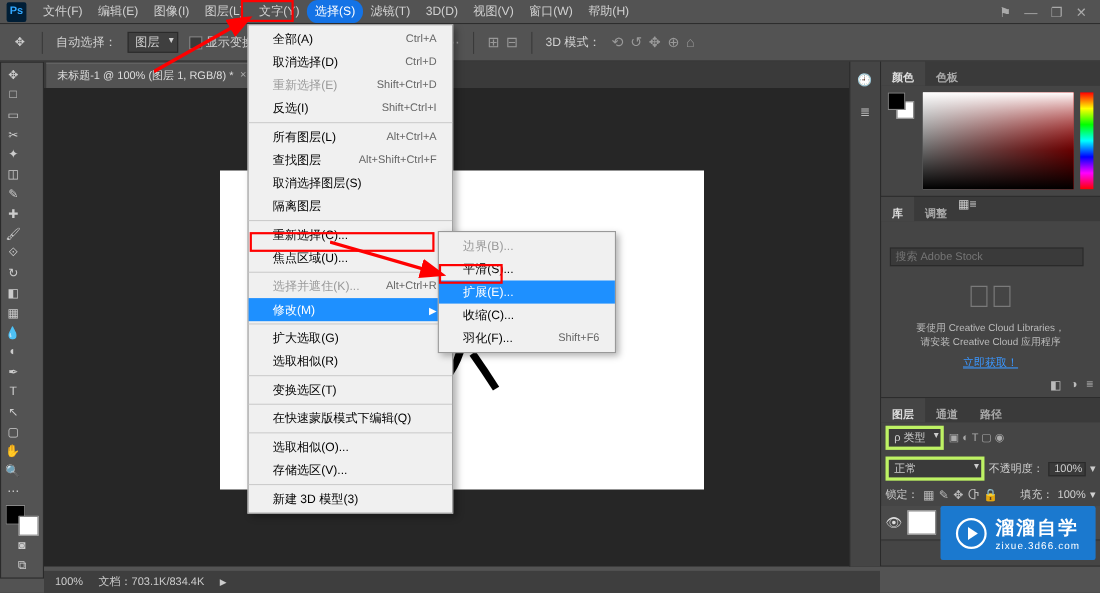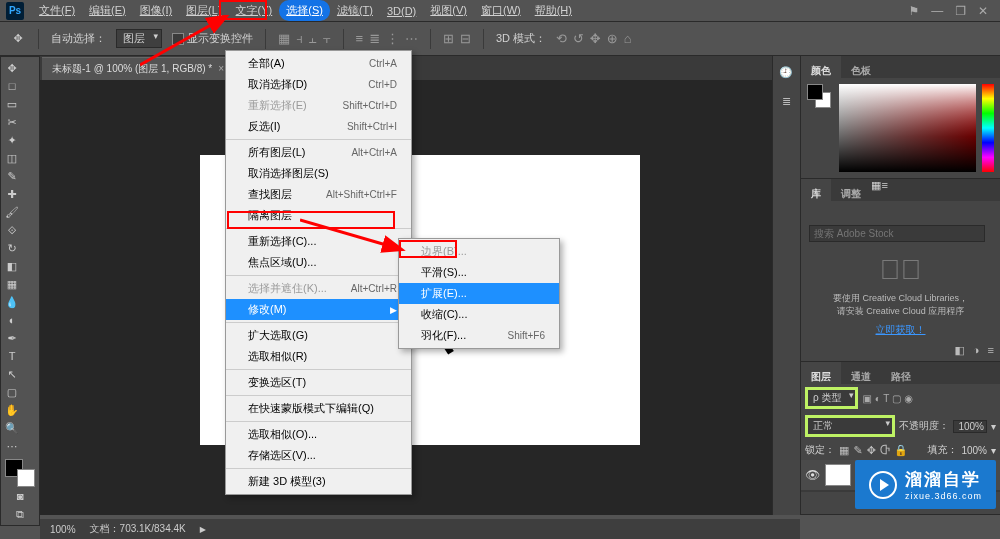--- a/index.html
+++ b/index.html
@@ -1,21 +1,21 @@
 <!DOCTYPE html>
 <html><head>
 <meta charset="utf-8">
 <style>
 * { margin:0; padding:0; box-sizing:border-box; font-family:"Microsoft YaHei",Tahoma,sans-serif; }
 body { background:#535353; width:1000px; height:539px; overflow:hidden; position:relative; color:#d1d1d1; font-size:11px; }
 
 
 .menubar { height:22px; background:#535353; display:flex; align-items:center; padding:0 6px; border-bottom:1px solid #2a2a2a;}
 .ps-logo { width:18px; height:18px; background:#001e36; color:#31a8ff; font-weight:bold; display:flex; align-items:center; justify-content:center; font-size:10px; border-radius:2px; margin-right:8px;}
-.menubar .mi { padding:3px 7px; cursor:default;text-decoration:underline; }
+.menubar .mi { padding:3px 7px; cursor:default; }
 .menubar .mi.active { background:#1473e6; color:#fff;border-radius:10px; }
 .menubar .winctrl { margin-left:auto; display:flex; gap:12px; color:#aaa; padding-right:6px;}
 .menubar .winctrl span{font-size:12px;}
 
 
 .optbar { height:34px; background:#535353; border-bottom:1px solid #2a2a2a; display:flex; align-items:center; gap:10px; padding:0 10px;}
 .optbar .ico { width:16px; height:16px; display:inline-flex; align-items:center; justify-content:center; color:#ccc;}
 .optbar .dd { background:#3f3f3f; border:1px solid #2a2a2a; padding:1px 16px 1px 6px; position:relative;}
 .optbar .dd::after{content:"▾"; position:absolute; right:3px; top:1px; font-size:9px;}
 .optbar .chk { width:12px; height:12px; border:1px solid #888; background:#3a3a3a; display:inline-block; margin-right:3px; vertical-align:middle;}
@@ -34,21 +34,21 @@
 .toolbox .swatch{width:34px;height:28px;position:relative;margin-top:4px;}
 .toolbox .swatch .fg{width:18px;height:18px;background:#000;border:1px solid #888;position:absolute;top:0;left:2px;}
 .toolbox .swatch .bg{width:18px;height:18px;background:#fff;border:1px solid #888;position:absolute;bottom:0;right:2px;}
 
 
 .stage { position:absolute; left:40px; top:80px; right:200px; bottom:24px; background:#262626; overflow:hidden;}
 .canvas { position:absolute; left:160px; top:75px; width:440px; height:290px; background:#fff;}
 .canvas .ink { position:absolute; left:195px; top:130px; font-family:"KaiTi",serif; font-size:60px; font-weight:bold; color:#000;}
 
 
-.menu { position:absolute; background:#f0f0f0; border:1px solid #999; box-shadow:3px 3px 6px rgba(0,0,0,.3); color:#000; font-size:11px; padding:2px 0;margin-top:28px;}
+.menu { position:absolute; background:#f0f0f0; border:1px solid #999; box-shadow:3px 3px 6px rgba(0,0,0,.3); color:#000; font-size:11px; padding:2px 0;}
 .menu .row{ display:flex; justify-content:space-between; align-items:center; padding:3px 14px 3px 22px; white-space:nowrap; min-width:160px;}
 .menu .row.dis{color:#9a9a9a;}
 .menu .row .sc{color:#666; margin-left:24px; font-size:10px;}
 .menu .row .sub{margin-left:20px; font-size:9px;}
 .menu hr{border:none;border-top:1px solid #ccc;margin:2px 0;}
 .menu .row.hl{ background:#1e90ff; color:#fff;}
 
 
 .hlbox{ position:absolute; border:2px solid #f00; pointer-events:none;}
 
@@ -218,25 +218,25 @@
   <div class="row">
       <span>反选(I)</span>
       <span class="sc">Shift+Ctrl+I</span>
     </div>
   <hr>
   <div class="row">
       <span>所有图层(L)</span>
       <span class="sc">Alt+Ctrl+A</span>
     </div>
   <div class="row">
-      <span>取消选择图层(S)</span>
-    </div>
-  <div class="row">
       <span>查找图层</span>
       <span class="sc">Alt+Shift+Ctrl+F</span>
+    </div>
+  <div class="row">
+      <span>取消选择图层(S)</span>
     </div>
   <div class="row">
       <span>隔离图层</span>
     </div>
   <hr>
   <div class="row">
       <span>重新选择(C)...</span>
     </div>
   <div class="row">
       <span>焦点区域(U)...</span>

